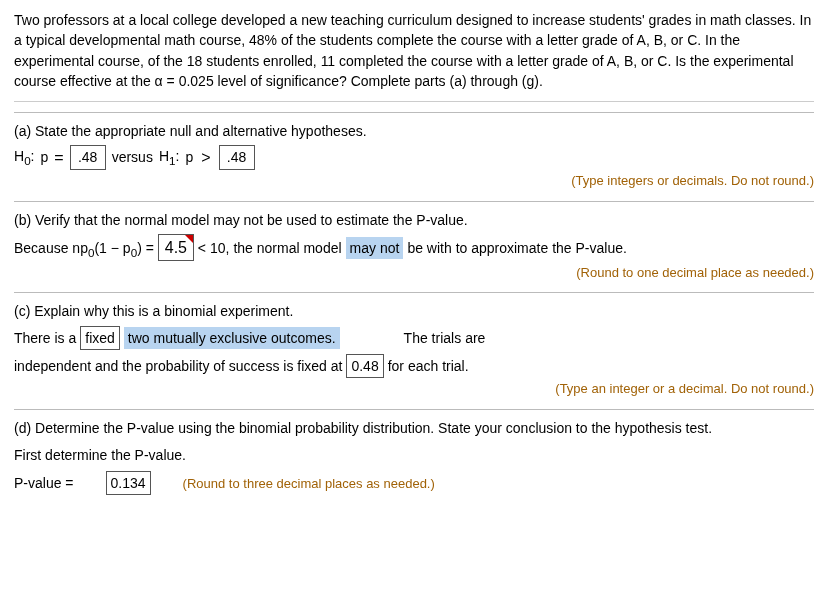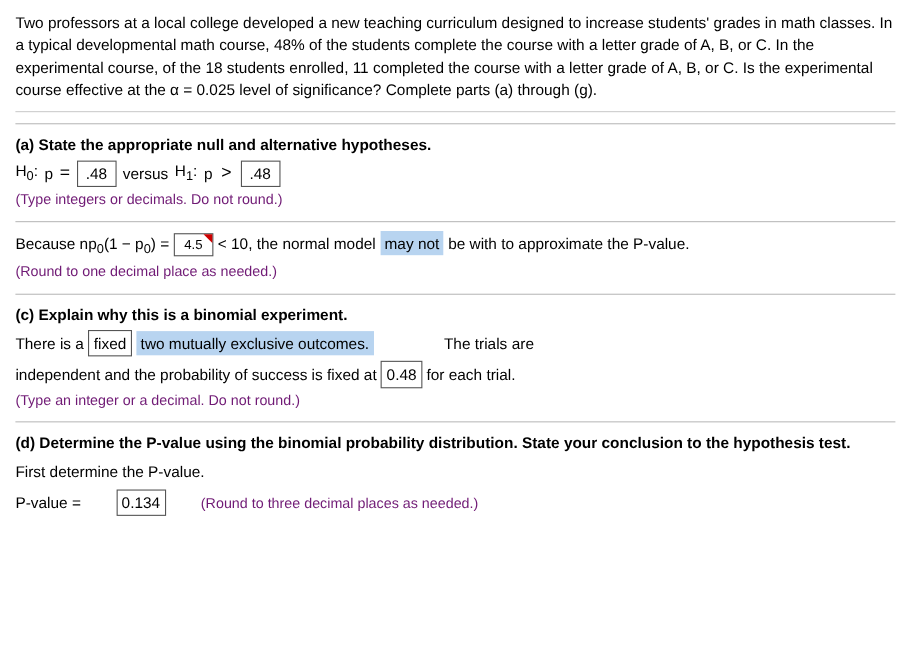--- a/index.html
+++ b/index.html
@@ -15,27 +15,28 @@
     }
     .intro-text {
       margin-bottom: 10px;
       border-bottom: 1px solid #ccc;
       padding-bottom: 10px;
     }
     .section {
       margin-bottom: 10px;
     }
     .section-label {
-      font-weight: bold;
+      font-weight: normal;
       margin-bottom: 4px;
     }
     .hint {
-      color: #701a75;
+      color: #a16207;
       font-size: 13px;
       margin-top: 2px;
+      text-align: right;
     }
     .inline-row {
       display: flex;
       align-items: baseline;
       flex-wrap: wrap;
       gap: 4px;
       margin-top: 0;
     }
     .input-box {
       border: 1px solid #555;
@@ -50,21 +51,21 @@
       background-color: #b8d4f0;
       padding: 1px 4px;
     }
     .highlight-red-corner {
       position: relative;
       border: 1px solid #555;
       padding: 1px 4px;
       min-width: 36px;
       text-align: center;
       background: #fff;
-      font-size: 12px;
+      font-size: 16px;
       display: inline-block;
     }
     .highlight-red-corner::after {
       content: '';
       position: absolute;
       top: 0;
       right: 0;
       border-style: solid;
       border-width: 0 8px 8px 0;
       border-color: transparent #c00 transparent transparent;
@@ -116,20 +117,24 @@
     <span>p</span>
     <span style="font-size:16px;padding:0 2px;">&gt;</span>
     <span class="input-box">.48</span>
   </div>
   <div class="hint">(Type integers or decimals. Do not round.)</div>
 </div>
 
 <hr class="divider">
 
 <div class="section">
+  <div class="section-label">
+    <span>(b)</span>
+    <span> Verify that the normal model may not be used to estimate the P-value.</span>
+  </div>
 
   <div class="inline-row">
     <span>Because np<sub>0</sub>(1 − p<sub>0</sub>) =</span>
     <span class="highlight-red-corner">4.5</span>
     <span>&lt;</span>
     <span>10, the normal model</span>
     <span class="highlight-blue">may not</span>
     <span>be with to approximate the P-value.</span>
   </div>
   <div class="hint">(Round to one decimal place as needed.)</div>

